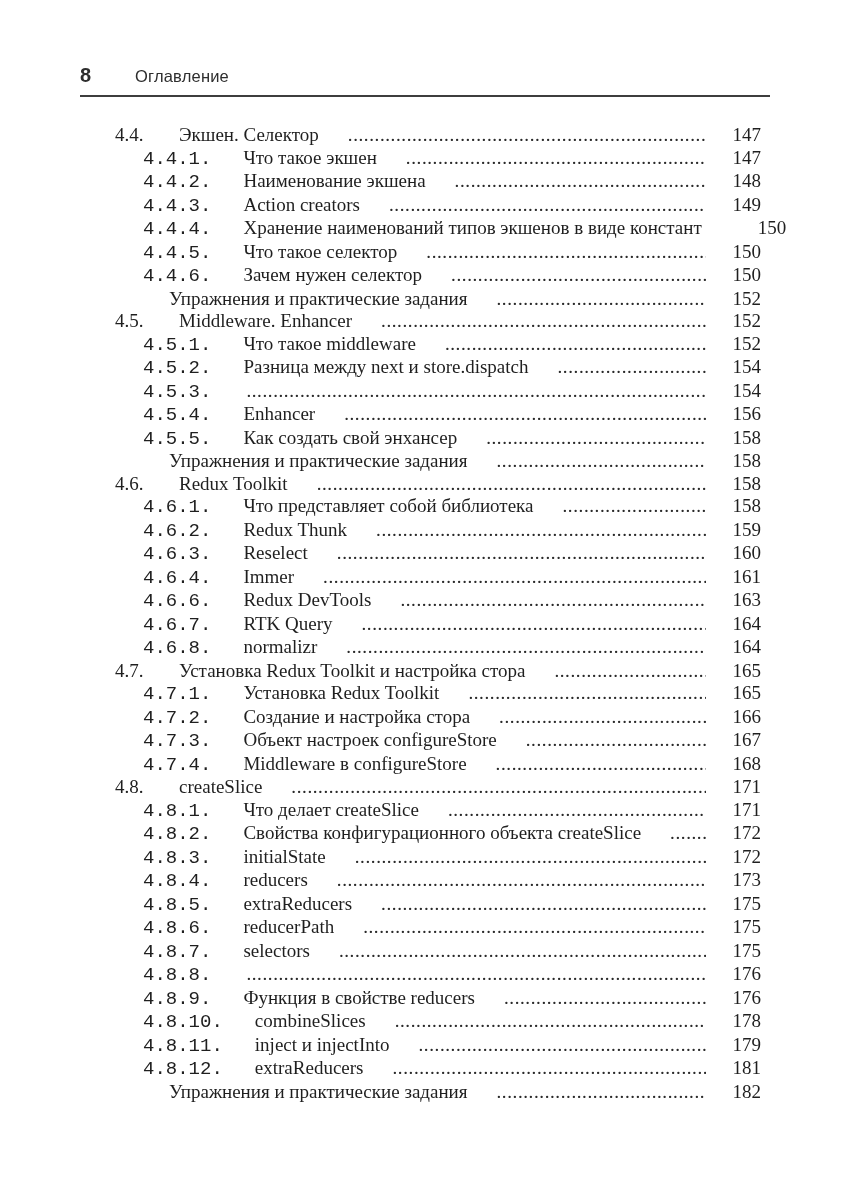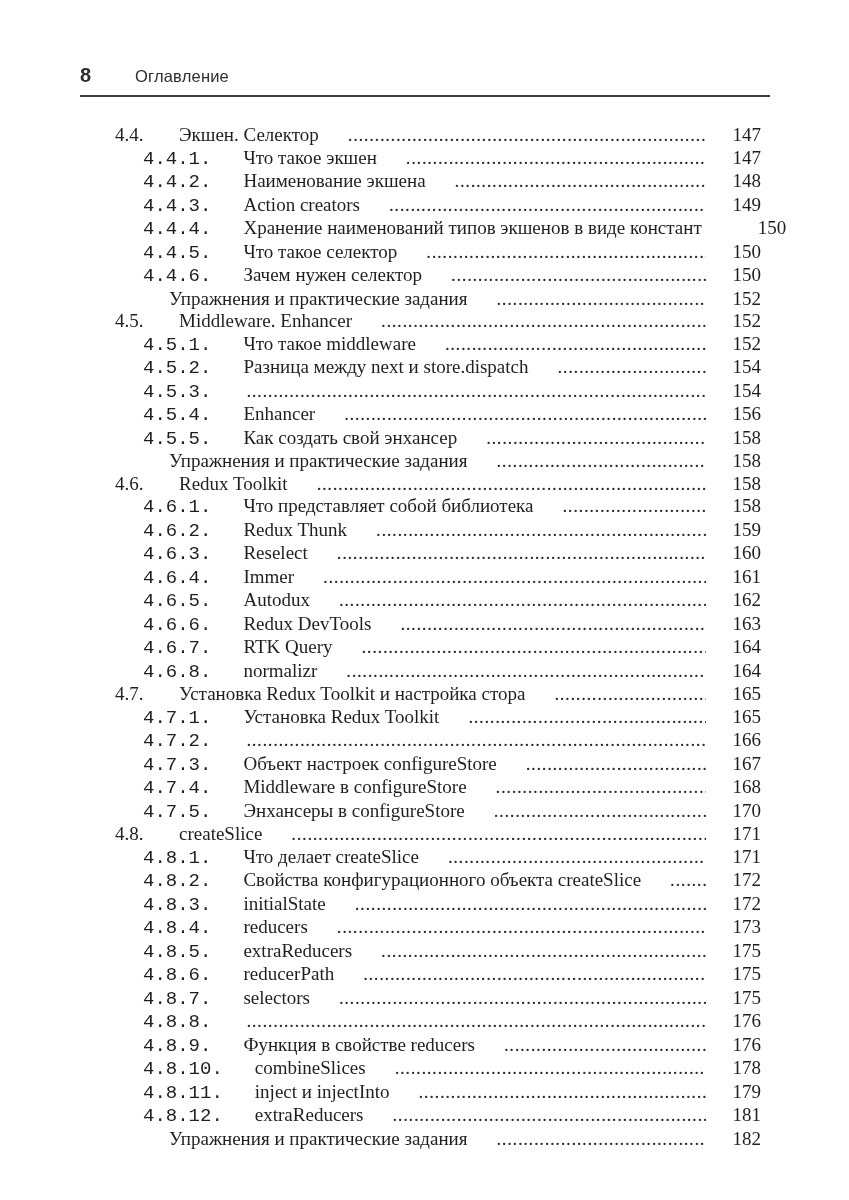--- a/index.html
+++ b/index.html
@@ -220,26 +220,20 @@
       <span class="dots"></span>
       <span class="page-num">160</span>
     </div>
       <div class="toc-row lvl2">
       <span class="num">4.6.4.</span>
       <span class="title">Immer</span>
       <span class="dots"></span>
       <span class="page-num">161</span>
     </div>
       <div class="toc-row lvl2">
-      <span class="num">4.6.5.</span>
-      <span class="title">Autodux</span>
-      <span class="dots"></span>
-      <span class="page-num">162</span>
-    </div>
-      <div class="toc-row lvl2">
       <span class="num">4.6.6.</span>
       <span class="title">Redux DevTools</span>
       <span class="dots"></span>
       <span class="page-num">163</span>
     </div>
       <div class="toc-row lvl2">
       <span class="num">4.6.7.</span>
       <span class="title">RTK Query</span>
       <span class="dots"></span>
       <span class="page-num">164</span>
@@ -257,41 +251,36 @@
       <span class="page-num">165</span>
     </div>
       <div class="toc-row lvl2">
       <span class="num">4.7.1.</span>
       <span class="title">Установка Redux Toolkit</span>
       <span class="dots"></span>
       <span class="page-num">165</span>
     </div>
       <div class="toc-row lvl2">
       <span class="num">4.7.2.</span>
+      <span class="title">Создание и настройка стора</span>
       <span class="dots"></span>
       <span class="page-num">166</span>
     </div>
       <div class="toc-row lvl2">
       <span class="num">4.7.3.</span>
       <span class="title">Объект настроек configureStore</span>
       <span class="dots"></span>
       <span class="page-num">167</span>
     </div>
       <div class="toc-row lvl2">
       <span class="num">4.7.4.</span>
       <span class="title">Middleware в configureStore</span>
       <span class="dots"></span>
       <span class="page-num">168</span>
     </div>
-      <div class="toc-row lvl2">
-      <span class="num">4.7.5.</span>
-      <span class="title">Энхансеры в configureStore</span>
-      <span class="dots"></span>
-      <span class="page-num">170</span>
-    </div>
       <div class="toc-row lvl1">
       <span class="num">4.8.</span>
       <span class="title">createSlice</span>
       <span class="dots"></span>
       <span class="page-num">171</span>
     </div>
       <div class="toc-row lvl2">
       <span class="num">4.8.1.</span>
       <span class="title">Что делает createSlice</span>
       <span class="dots"></span>

